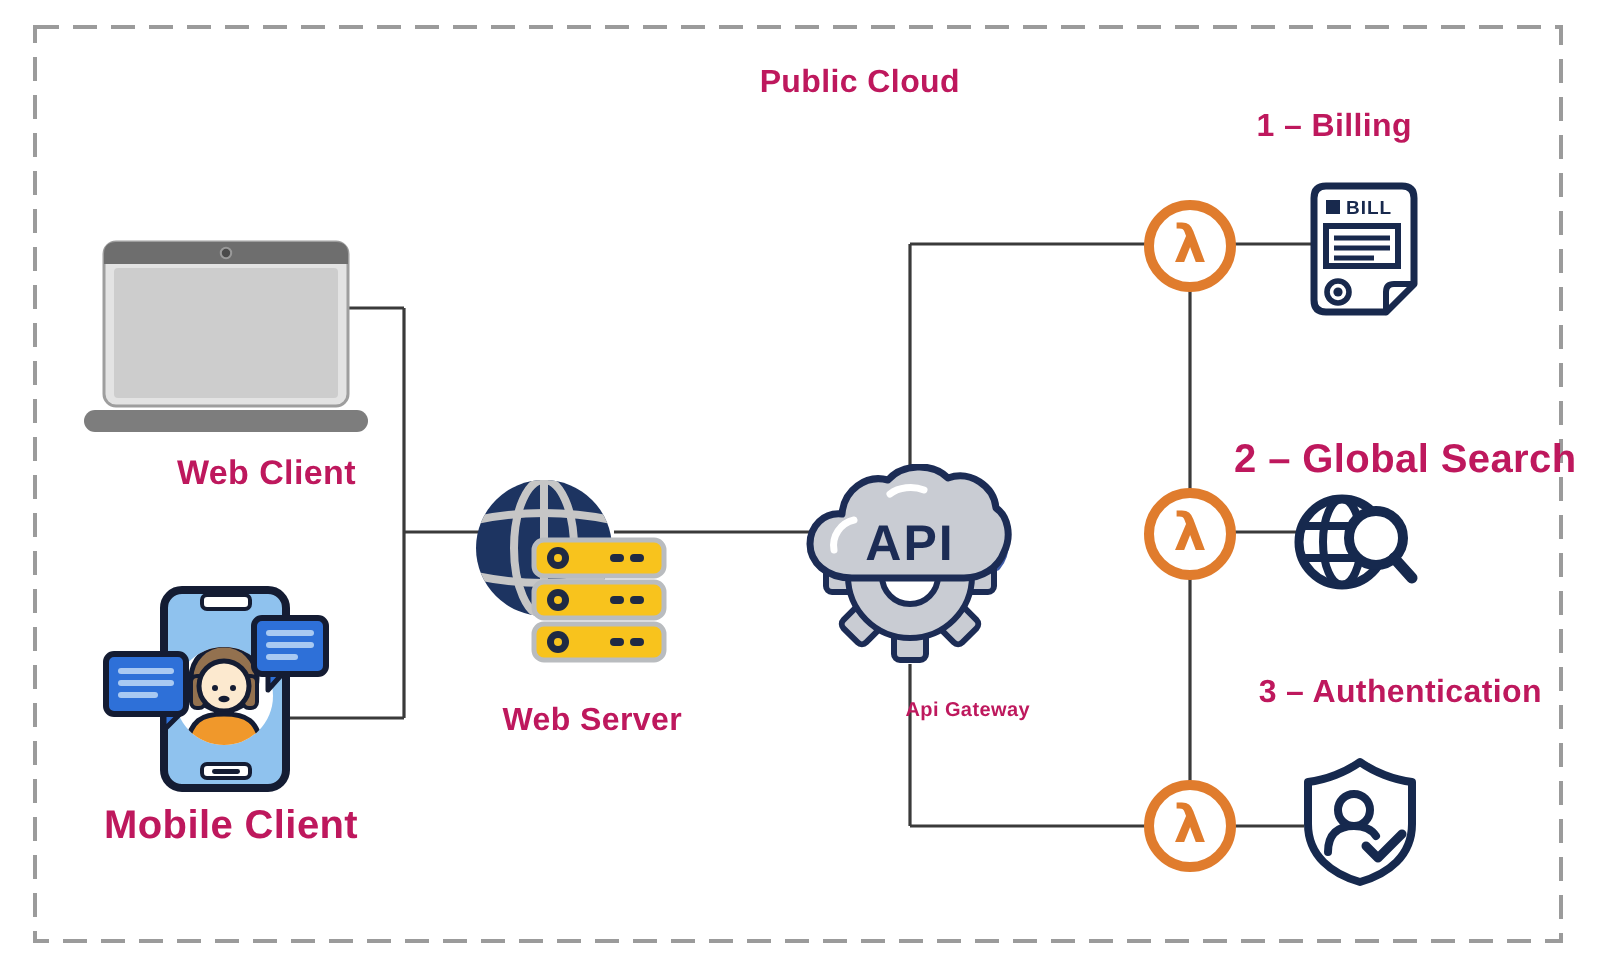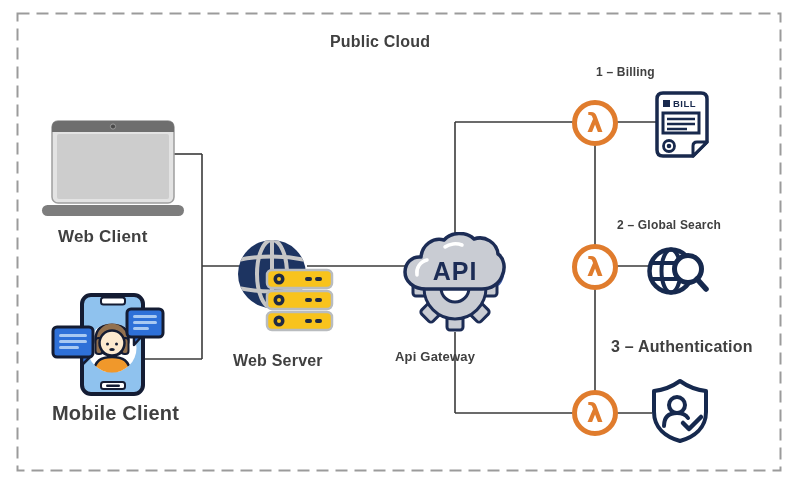--- a/index.html
+++ b/index.html
@@ -1,21 +1,21 @@
 <!DOCTYPE html>
 <html><head>
 <meta charset="utf-8">
 <style>
   html,body{margin:0;padding:0;background:#fff;}
   #canvas{
     position:relative;width:800px;height:488px;background:#ffffff;overflow:hidden;
     font-family:"Liberation Sans",sans-serif;
   }
   .label{
-    position:absolute;font-weight:bold;color:#404040;text-align:left;
+    position:absolute;font-weight:bold;color:#be185d;text-align:right;
     line-height:1.15;letter-spacing:.2px;z-index:4;white-space:nowrap;
   }
   .lambda{
     position:absolute;width:36px;height:36px;background:#fff;
     border:5px solid #e07c2d;border-radius:50%;
     display:flex;align-items:center;justify-content:center;
     color:#e07c2d;font:700 26px "DejaVu Sans",sans-serif;z-index:3;
   }
   svg.icon{position:absolute;z-index:2;}
   #connectors{position:absolute;left:0;top:0;z-index:1;}
@@ -122,21 +122,21 @@
         <rect x="70" y="81" width="7" height="4" rx="2"></rect>
           <rect x="80" y="81" width="7" height="4" rx="2"></rect>
       </g>
       <g fill="#f8c31d">
         <circle cx="44" cy="41" r="2"></circle>
           <circle cx="44" cy="62" r="2"></circle>
           <circle cx="44" cy="83" r="2"></circle>
       </g>
     </g>
   </svg>
-  <div class="label" style="left:233px;top:352px;width:120px;font-size:16px">Web Server</div>
+  <div class="label" style="left:221px;top:352px;width:120px;font-size:16px">Web Server</div>
 
   <svg class="icon" style="left:402px;top:232px" width="106" height="104" viewBox="0 0 106 104">
     <path d="M95,25 C101,31 102,44 96,51" stroke="#3f5ca8" stroke-width="5" fill="none" stroke-linecap="round"></path>
     <g transform="translate(53,56)">
       <g fill="#c9ccd3" stroke="#1c2c55" stroke-width="3">
         <rect x="-8" y="-42" width="16" height="15" rx="3"></rect>
         <rect x="-8" y="-42" width="16" height="15" rx="3" transform="rotate(45)"></rect>
         <rect x="-8" y="-42" width="16" height="15" rx="3" transform="rotate(90)"></rect>
         <rect x="-8" y="-42" width="16" height="15" rx="3" transform="rotate(135)"></rect>
         <rect x="-8" y="-42" width="16" height="15" rx="3" transform="rotate(180)"></rect>
@@ -145,50 +145,50 @@
         <rect x="-8" y="-42" width="16" height="15" rx="3" transform="rotate(315)"></rect>
       </g>
       <circle r="31" fill="#c9ccd3" stroke="#1c2c55" stroke-width="3"></circle>
       <circle r="14" fill="#ffffff" stroke="#1c2c55" stroke-width="3"></circle>
     </g>
     <path d="M24,57 C11,57 3,49 3,40 C3,31 10,24 19,25 C20,13 31,5 42,8 C49,0 64,-1 72,7 C83,3 95,11 96,22 C102,26 104,36 100,44 C97,52 89,57 80,57 Z" fill="#c9ccd3" stroke="#1c2c55" stroke-width="3.5" stroke-linejoin="round"></path>
     <path d="M15,43 A13,13 0 0 1 25,28" stroke="#fff" stroke-width="3.5" fill="none" stroke-linecap="round"></path>
     <path d="M43,15 A14,10 0 0 1 60,13" stroke="#fff" stroke-width="3.5" fill="none" stroke-linecap="round"></path>
     <text x="53" y="48" text-anchor="middle" font-family="Liberation Sans, sans-serif" font-size="25" font-weight="bold" fill="#1c2c55" letter-spacing="1">API</text>
   </svg>
-  <div class="label" style="left:395px;top:350px;width:120px;font-size:13px">Api Gateway</div>
+  <div class="label" style="left:395px;top:350px;width:120px;font-size:10px">Api Gateway</div>
 
 
   <div class="lambda" style="left:572px;top:100px">
     <span>λ</span>
   </div>
   <div class="lambda" style="left:572px;top:244px">
     <span>λ</span>
   </div>
   <div class="lambda" style="left:572px;top:390px">
     <span>λ</span>
   </div>
 
-  <div class="label" style="left:596px;top:66px;width:110px;font-size:12px">1 – Billing</div>
+  <div class="label" style="left:596px;top:55px;width:110px;font-size:16px">1 – Billing</div>
   <svg class="icon" style="left:650px;top:90px" width="64" height="72" viewBox="0 0 64 72">
     <path d="M13,3 H51 Q57,3 57,9 V52 L43,66 H13 Q7,66 7,60 V9 Q7,3 13,3 Z" fill="#fff" stroke="#18294d" stroke-width="3.5" stroke-linejoin="round"></path>
     <path d="M43,66 V56 Q43,52 47,52 H57 Z" fill="#fff" stroke="#18294d" stroke-width="3" stroke-linejoin="round"></path>
     <rect x="13" y="10" width="7" height="7" fill="#18294d"></rect>
     <text x="23" y="17" font-family="Liberation Sans, sans-serif" font-size="9.5" font-weight="bold" fill="#18294d" letter-spacing="0.5">BILL</text>
     <rect x="13" y="23" width="36" height="20" fill="none" stroke="#18294d" stroke-width="3"></rect>
     <g stroke="#18294d" stroke-width="2.5">
       <path d="M17,29 H45"></path>
         <path d="M17,34 H45"></path>
         <path d="M17,39 H37"></path>
     </g>
     <circle cx="19" cy="56" r="5.5" fill="#fff" stroke="#18294d" stroke-width="2.8"></circle>
     <circle cx="19" cy="56" r="2.3" fill="#18294d"></circle>
   </svg>
 
-  <div class="label" style="left:617px;top:219px;width:140px;font-size:12px">2 – Global Search</div>
+  <div class="label" style="left:617px;top:219px;width:140px;font-size:20px">2 – Global Search</div>
   <svg class="icon" style="left:645px;top:242px" width="66" height="66" viewBox="0 0 66 66">
     <circle cx="26" cy="29" r="21.5" fill="#fff" stroke="#16294e" stroke-width="4.5"></circle>
     <g stroke="#16294e" stroke-width="4" fill="none">
       <ellipse cx="26" cy="29" rx="9.5" ry="21.5"></ellipse>
       <path d="M7,21 H45"></path>
       <path d="M7,37 H45"></path>
     </g>
     <circle cx="43" cy="27" r="13.5" fill="#fff" stroke="#16294e" stroke-width="5"></circle>
     <path d="M52,37 L61,47" stroke="#16294e" stroke-width="5.5" stroke-linecap="round"></path>
   </svg>

